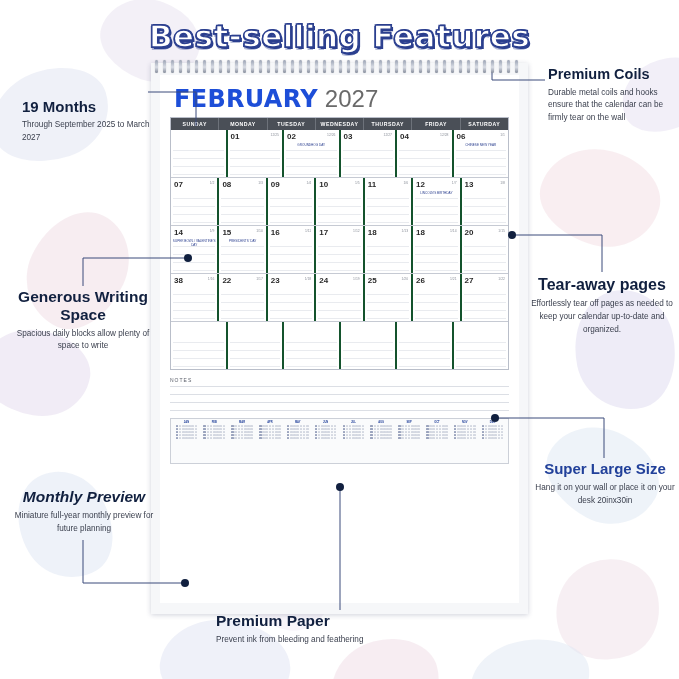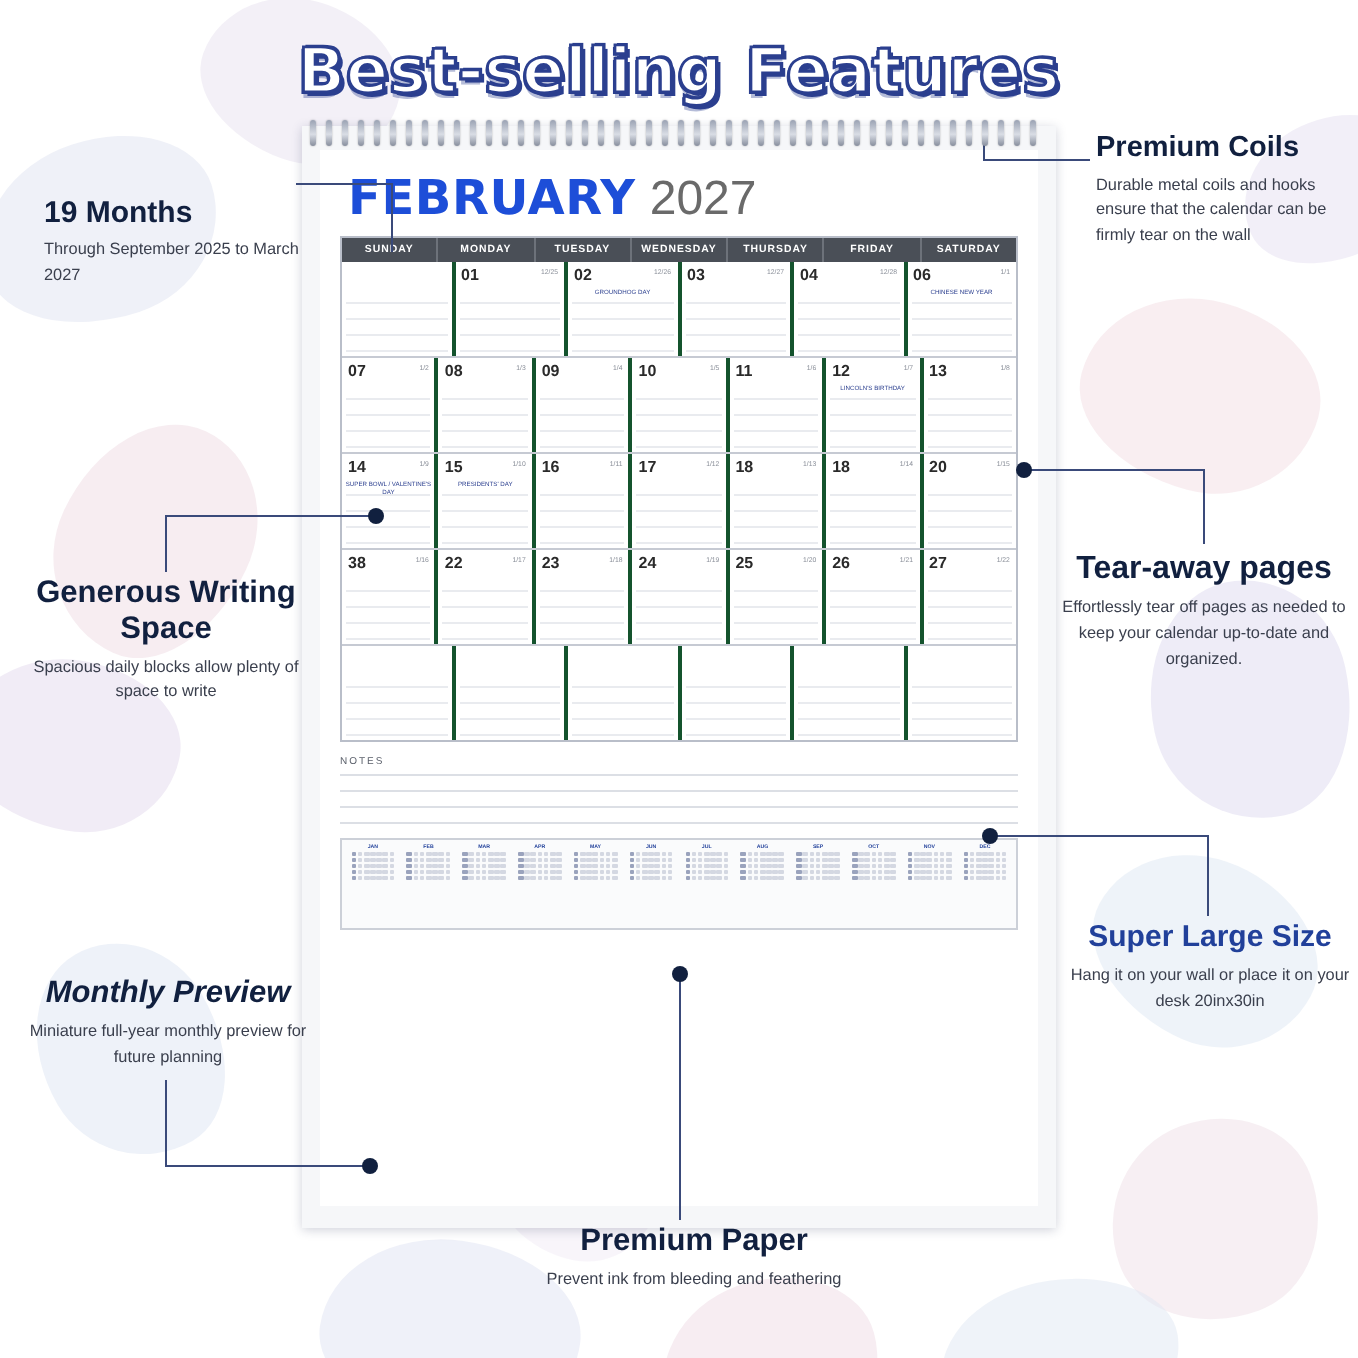--- a/index.html
+++ b/index.html
@@ -109,21 +109,21 @@
   .c-gen{left:8px;top:288px;width:150px;text-align:center;}
   .c-gen h3{font-size:15.5px;color:#11203f;}
   .c-mon{left:8px;top:488px;width:152px;text-align:center;}
   .c-mon h3{font-size:15.5px;color:#11203f;font-style:italic;}
   .c-coil{left:548px;top:66px;width:126px;}
   .c-coil h3{font-size:14.5px;color:#11203f;}
   .c-tear{left:528px;top:275px;width:148px;text-align:center;}
   .c-tear h3{font-size:16px;color:#11203f;line-height:1.2;}
   .c-size{left:534px;top:460px;width:142px;text-align:center;}
   .c-size h3{font-size:15px;color:#21409a;line-height:1.2;}
-  .c-paper{left:232px;top:612px;width:230px;text-align:center;}
+  .c-paper{left:216px;top:612px;width:230px;text-align:left;}
   .c-paper h3{font-size:15.5px;color:#11203f;}
 
   svg.lines{position:absolute;inset:0;width:679px;height:679px;z-index:6;pointer-events:none;}
 </style>
 </head>
 <body>
 
 <div class="bg">
   <div class="blob b1"></div>
     <div class="blob b2"></div>

